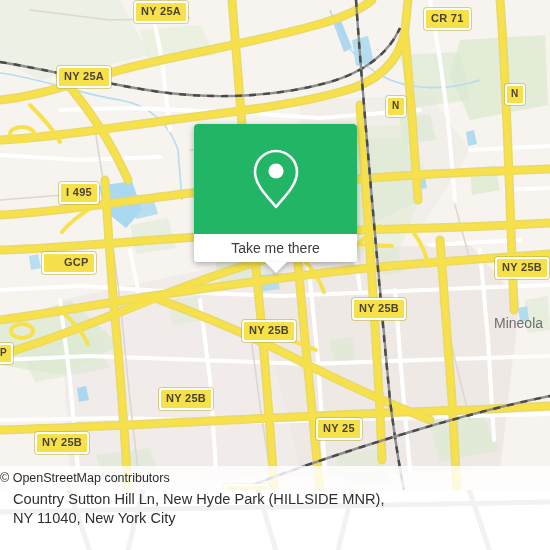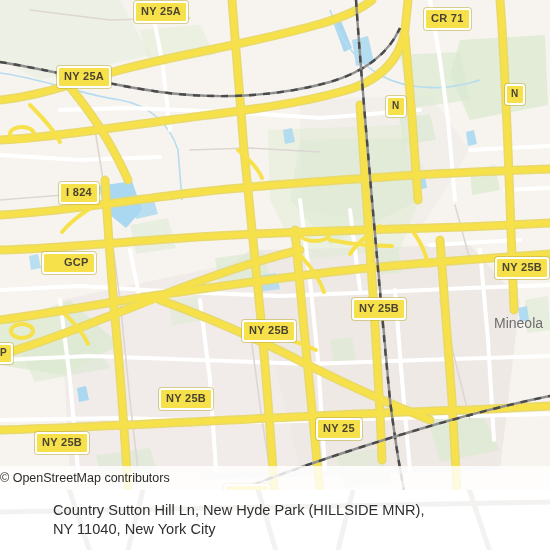--- a/index.html
+++ b/index.html
@@ -73,22 +73,22 @@
     font-family:"Liberation Sans","DejaVu Sans",sans-serif;
   }
 
   
   .footer{
     position:absolute;left:0;top:490px;width:550px;height:60px;
     background:#ffffff;overflow:hidden;
   }
   .footer-wm{position:absolute;left:0;top:-18px;width:550px;height:100px;opacity:.5;}
   .footer-row{
-    position:relative;display:flex;align-items:center;height:60px;
-    padding:0 10px 0 27px;box-sizing:border-box;margin-left:26px;
+    position:relative;display:flex;align-items:flex-start;height:60px;
+    padding:0 10px 0 13px;box-sizing:border-box;
   }
   .footer-addr{
     flex:1 1 auto;color:#2f2f2f;font-size:14.6px;line-height:19px;
     max-width:390px;
     font-family:"Liberation Sans","DejaVu Sans",sans-serif;
   }
   .brand{flex:0 0 auto;display:flex;align-items:center;gap:3px;margin-left:6px;}
   .brand-word{
     color:#1b1b1b;font-size:30px;line-height:30px;letter-spacing:-.6px;
     font-family:"DejaVu Sans","Liberation Sans",sans-serif;
@@ -252,34 +252,48 @@
       <path d="M240 490 C 290 470, 350 450, 410 432 C 470 414, 520 402, 550 396" stroke="#8f8f8f" stroke-width="2.4" fill="none"></path>
       <path d="M240 490 C 290 470, 350 450, 410 432 C 470 414, 520 402, 550 396" stroke="#4a4a4a" stroke-width="2.4" fill="none" stroke-dasharray="7 7"></path>
     </svg>
 
     <div>
       <div class="shield" style="left:134px;top:1px;">NY 25A</div>
       <div class="shield" style="left:424px;top:8px;">CR 71</div>
       <div class="shield" style="left:57px;top:66px;">NY 25A</div>
       <div class="shield sm" style="left:386px;top:96px;">N</div>
       <div class="shield sm" style="left:505px;top:84px;">N</div>
-      <div class="shield" style="left:59px;top:182px;">I 824</div>
+      <div class="shield" style="left:59px;top:182px;">I 495</div>
       <div class="shield" style="left:42px;top:252px;padding-left:20px;">GCP</div>
       <div class="shield" style="left:495px;top:257px;">NY 25B</div>
       <div class="shield" style="left:352px;top:298px;">NY 25B</div>
       <div class="shield" style="left:242px;top:320px;">NY 25B</div>
       <div class="shield sm" style="left:-6px;top:343px;">P</div>
       <div class="shield" style="left:159px;top:388px;">NY 25B</div>
       <div class="shield" style="left:316px;top:418px;">NY 25</div>
       <div class="shield" style="left:35px;top:432px;">NY 25B</div>
       <div class="shield" style="left:224px;top:484px;">NY 25</div>
     </div>
 
     <div class="city-label" style="left:494px;top:315px;">Mineola</div>
 
+    <div class="callout">
+      <div class="callout-box">
+        <div class="callout-head">
+          <svg width="52" height="64" viewBox="0 0 52 64">
+            <path d="M26 4 C 14.5 4, 5 13.4, 5 25 C 5 39, 20 52, 26 60 C 32 52, 47 39, 47 25 C 47 13.4, 37.5 4, 26 4 Z" fill="none" stroke="#ffffff" stroke-width="2.6" stroke-linejoin="round"></path>
+            <circle cx="26" cy="24" r="7.6" fill="#ffffff"></circle>
+          </svg>
+        </div>
+        <div class="callout-foot">
+          <span>Take me there</span>
+        </div>
+      </div>
+      <div class="callout-tip"></div>
+    </div>
 
     <div class="attrib">
       <span>© OpenStreetMap contributors</span>
     </div>
   </div>
 
   <div class="footer">
     <svg class="footer-wm" viewBox="0 0 550 100" preserveAspectRatio="none">
       <g stroke="#e9e6e3" stroke-width="5" fill="none">
         <path d="M60 -10 L100 110"></path>

